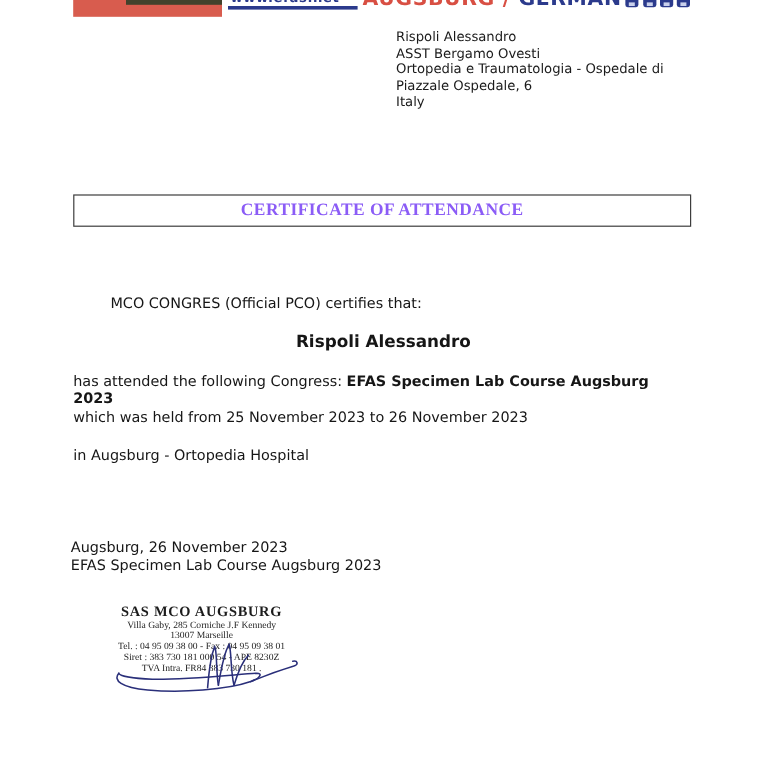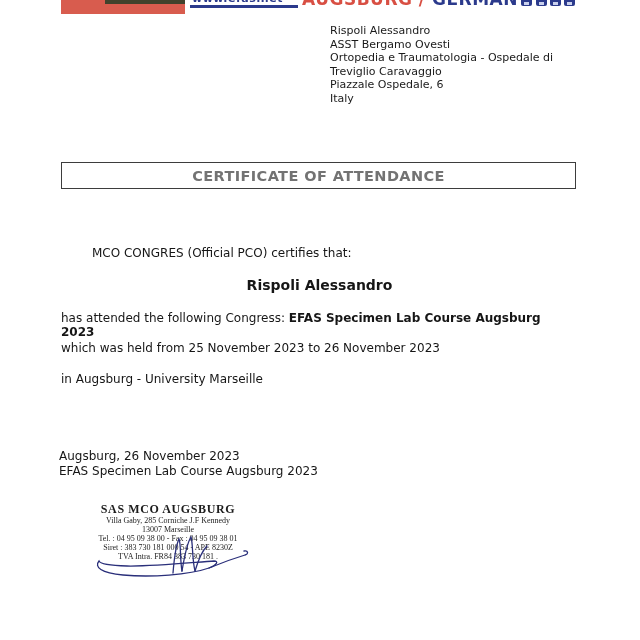--- a/index.html
+++ b/index.html
@@ -33,21 +33,21 @@
   .social-icon i{position:absolute;left:3px;top:8px;width:5px;height:3px;background:#c9d0ec;display:block;}
 
   
   .recipient{left:330px;top:24px;font-size:11px;line-height:13.6px;color:#1a1a1a;}
 
   
   .title-box{
     left:61px;top:162px;width:513px;height:25px;border:1.5px solid #3d3d3d;
     display:flex;align-items:center;justify-content:center;
   }
-  .title-text{font-size:14.5px;font-weight:bold;letter-spacing:0.4px;color:#737373;}
+  .title-text{font-size:14.5px;font-weight:bold;letter-spacing:0.4px;color:#8b5cf6;font-family:Liberation Serif, serif;}
 
   
   .body-line{left:61px;width:517px;font-size:12px;color:#161616;}
   .certifies{top:246px;margin-left:31px;}
   .attendee{top:277px;text-align:center;font-size:14px;font-weight:bold;}
   .attended{top:311px;}
   .attended b{font-weight:bold;}
   .held{top:341px;}
   .loc{top:372px;}
 
@@ -92,36 +92,35 @@
     </span>
   <span class="social-icon" style="left:43px;">
       <i></i>
     </span>
 </div>
 
 <div class="abs recipient">
   <div>Rispoli Alessandro</div>
   <div>ASST Bergamo Ovesti</div>
   <div>Ortopedia e Traumatologia - Ospedale di</div>
-  <div>Treviglio Caravaggio</div>
   <div>Piazzale Ospedale, 6</div>
   <div>Italy</div>
 </div>
 
 <div class="abs title-box">
   <span class="title-text">CERTIFICATE OF ATTENDANCE</span>
 </div>
 
 <div class="abs body-line certifies">MCO CONGRES (Official PCO) certifies that:</div>
 <div class="abs body-line attendee">Rispoli Alessandro</div>
 <div class="abs body-line attended">
   <span>has attended the following Congress: </span><b>EFAS Specimen Lab Course Augsburg 2023</b>
 </div>
 <div class="abs body-line held">which was held from 25 November 2023 to 26 November 2023</div>
-<div class="abs body-line loc">in Augsburg - University Marseille</div>
+<div class="abs body-line loc">in Augsburg - Ortopedia Hospital</div>
 
 <div class="abs closing">
   <div>Augsburg, 26 November 2023</div>
   <div>EFAS Specimen Lab Course Augsburg 2023</div>
 </div>
 
 <div class="abs stamp">
   <div class="stamp-company">SAS MCO AUGSBURG</div>
   <div class="stamp-line">Villa Gaby, 285 Corniche J.F Kennedy</div>
   <div class="stamp-line">13007 Marseille</div>

